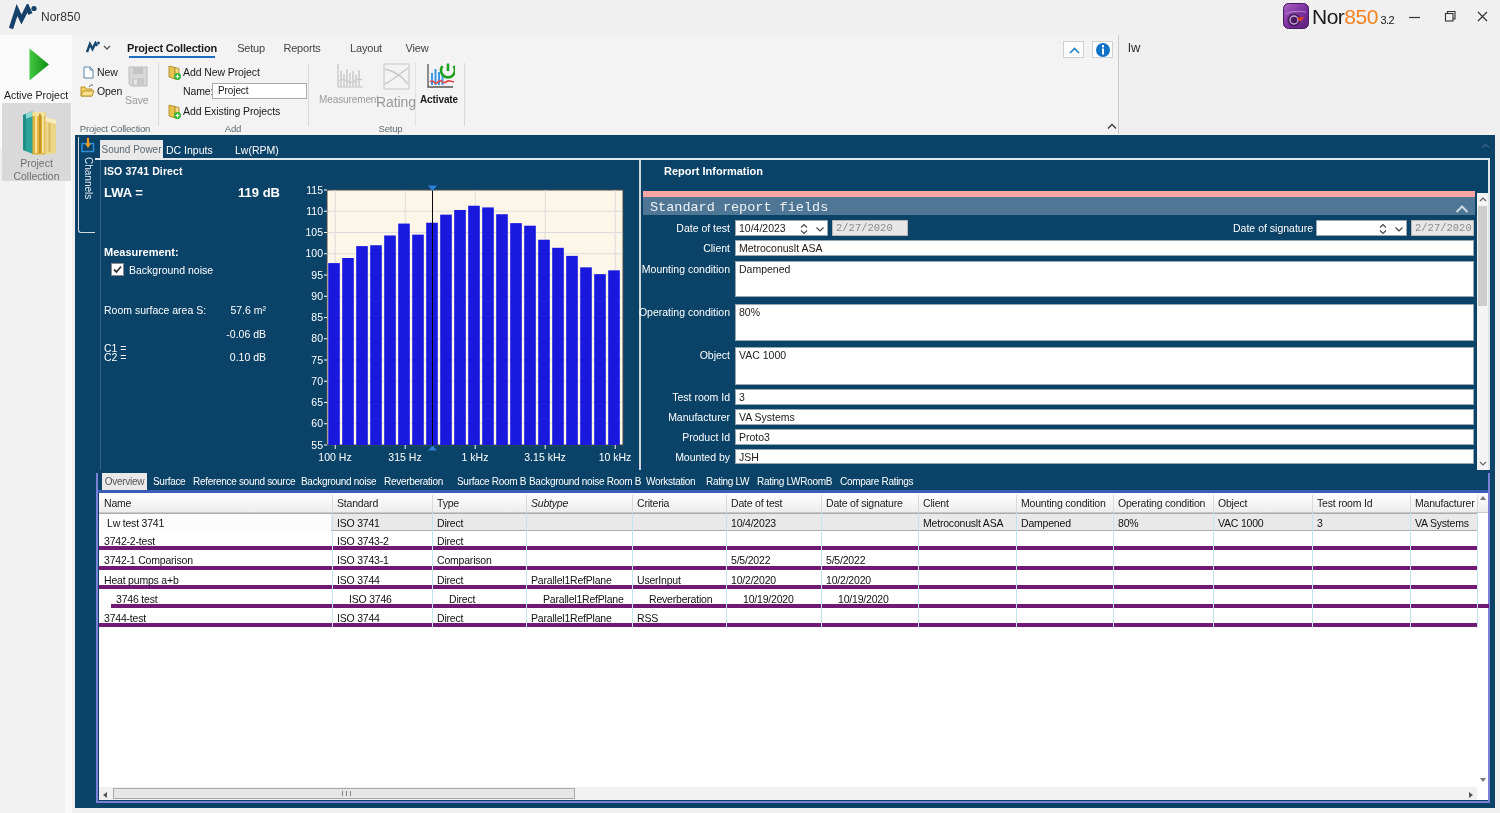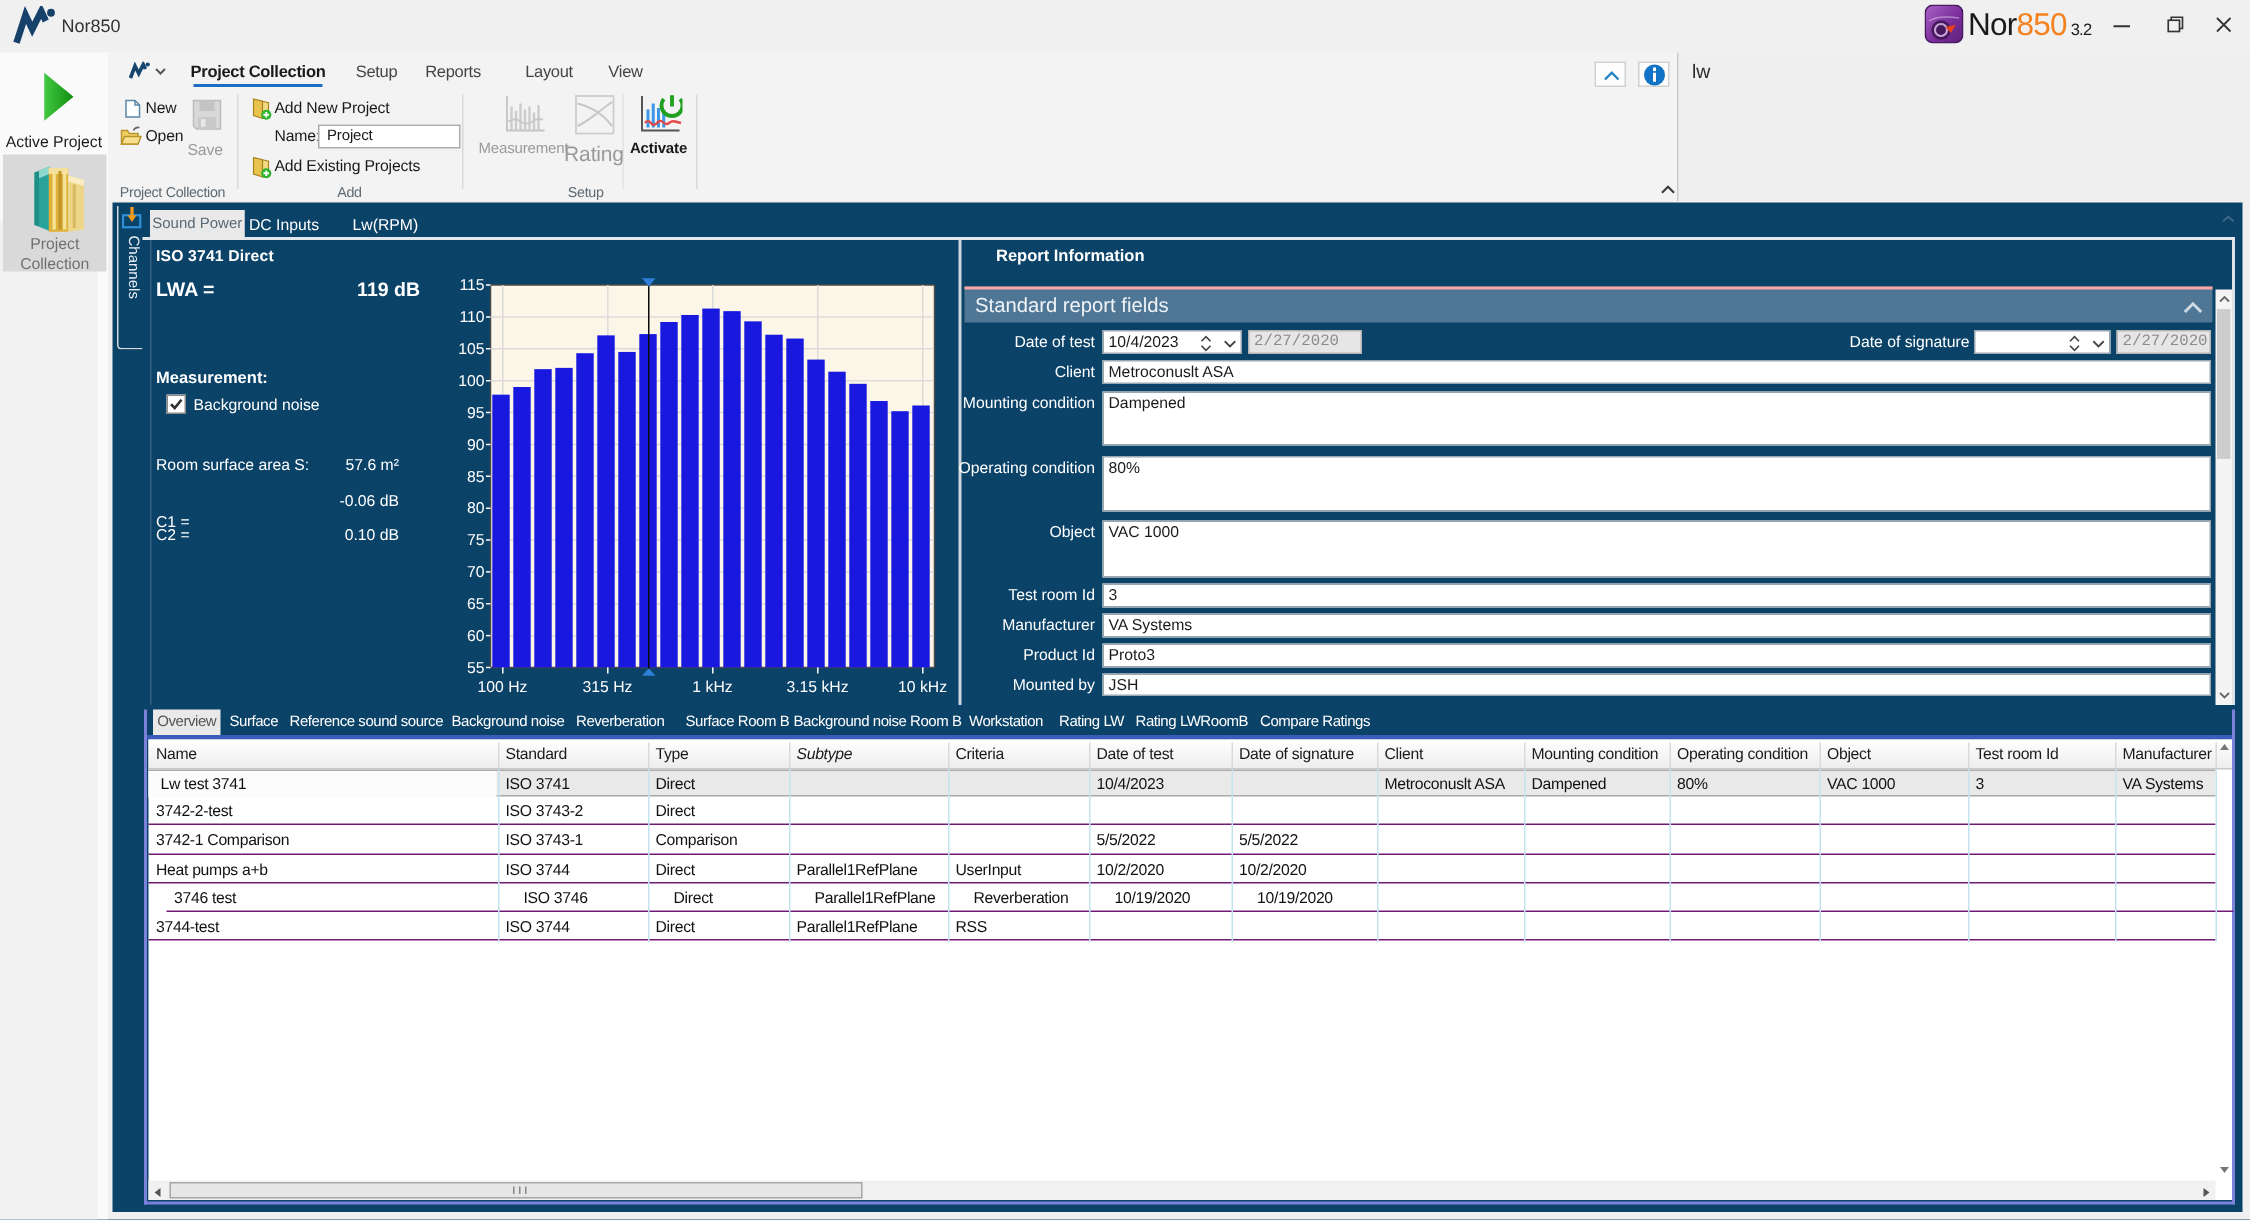--- a/index.html
+++ b/index.html
@@ -22,21 +22,21 @@
   
   #workspace { left:75px; top:135px; width:1420px; height:673px; background:#093a5c; }
   .wlabel { color:#fff; font-size:10.5px; }
   .field-label { position:absolute; color:#fff; font-size:10.5px; text-align:right; }
   .tinput { position:absolute; background:#fff; border:1px solid #9aa7b0; font-size:10.5px; color:#1a1a1a; padding:1px 3px; }
   .gray-input { background:#e6e6e6; color:#8a8a8a; border:1px solid #b5b5b5;font-family:Liberation Mono, monospace; }
   
   .btab { position:absolute; top:0; height:17px; line-height:17px; color:#fff; font-size:10px; letter-spacing:-0.3px; }
   #btable { background:#0b4268; }
   .hcell { top:4px; font-size:10.5px; color:#1a1a1a; letter-spacing:-0.2px; }
-  .trow { left:0; width:1378px; height:18.2px; border-bottom:1px solid #701a75; font-size:10.5px; color:#111; letter-spacing:-0.2px; }
+  .trow { left:0; width:1378px; height:18.2px; border-bottom:4px solid #701a75; font-size:10.5px; color:#111; letter-spacing:-0.2px; }
   .trow span { position:absolute; top:3px; }
   .vgrid { top:20px; width:1px; height:115px; background:#c3e3ef; }
 </style>
 </head>
 <body>
   <div id="titlebar" class="abs">
     <svg class="abs" style="left:8px; top:4px;" width="30" height="26" viewBox="0 0 30 26">
       <path d="M3 24.5 L9 6 L13.5 15.5 L19.5 3.5 L22.5 10" fill="none" stroke="#15416b" stroke-width="4.4"></path>
       <circle cx="26" cy="4.5" r="2.6" fill="#15416b"></circle>
     </svg>
@@ -335,21 +335,21 @@
         <line x1="105.2" y1="265" x2="105.2" y2="269"></line>
         <line x1="175.2" y1="265" x2="175.2" y2="269"></line>
         <line x1="245.2" y1="265" x2="245.2" y2="269"></line>
         <line x1="315.2" y1="265" x2="315.2" y2="269"></line>
       </g>
     </svg>
 
     <div class="abs" style="left:564px; top:24px; width:2px; height:311px; background:#cdd5dc;"></div>
 
     <div class="abs" style="left:573px; top:30px; color:#fff; font-size:11px; font-weight:bold;padding-left:16px;">Report Information</div>
-    <div class="abs" style="left:568px; top:56px; width:832px; height:24px; background:#507695; border-top:2px solid #fca5a5;">
+    <div class="abs" style="left:568px; top:56px; width:832px; height:24px; background:#507695; border-top:6px solid #fca5a5;font-family:Liberation Mono, monospace;">
       <div class="abs" style="left:7px; top:3px; color:#eef3f7; font-size:13.5px;">Standard report fields</div>
       <svg class="abs" style="left:812px; top:8px;" width="14" height="9" viewBox="0 0 14 9">
         <path d="M1.5 7 L7 1.5 L12.5 7" fill="none" stroke="#cdd8e0" stroke-width="2"></path>
       </svg>
     </div>
 
     <div class="field-label" style="left:570px; top:87px; width:85px;">Date of test</div>
     <div class="tinput" style="left:660px; top:85px; width:93px; height:16px;">10/4/2023
       <svg class="abs" style="left:62px; top:2px;" width="12" height="12" viewBox="0 0 12 12">
         <path d="M3 4.5 L6 1.5 L9 4.5 M3 7.5 L6 10.5 L9 7.5" fill="none" stroke="#444" stroke-width="1.1"></path>

